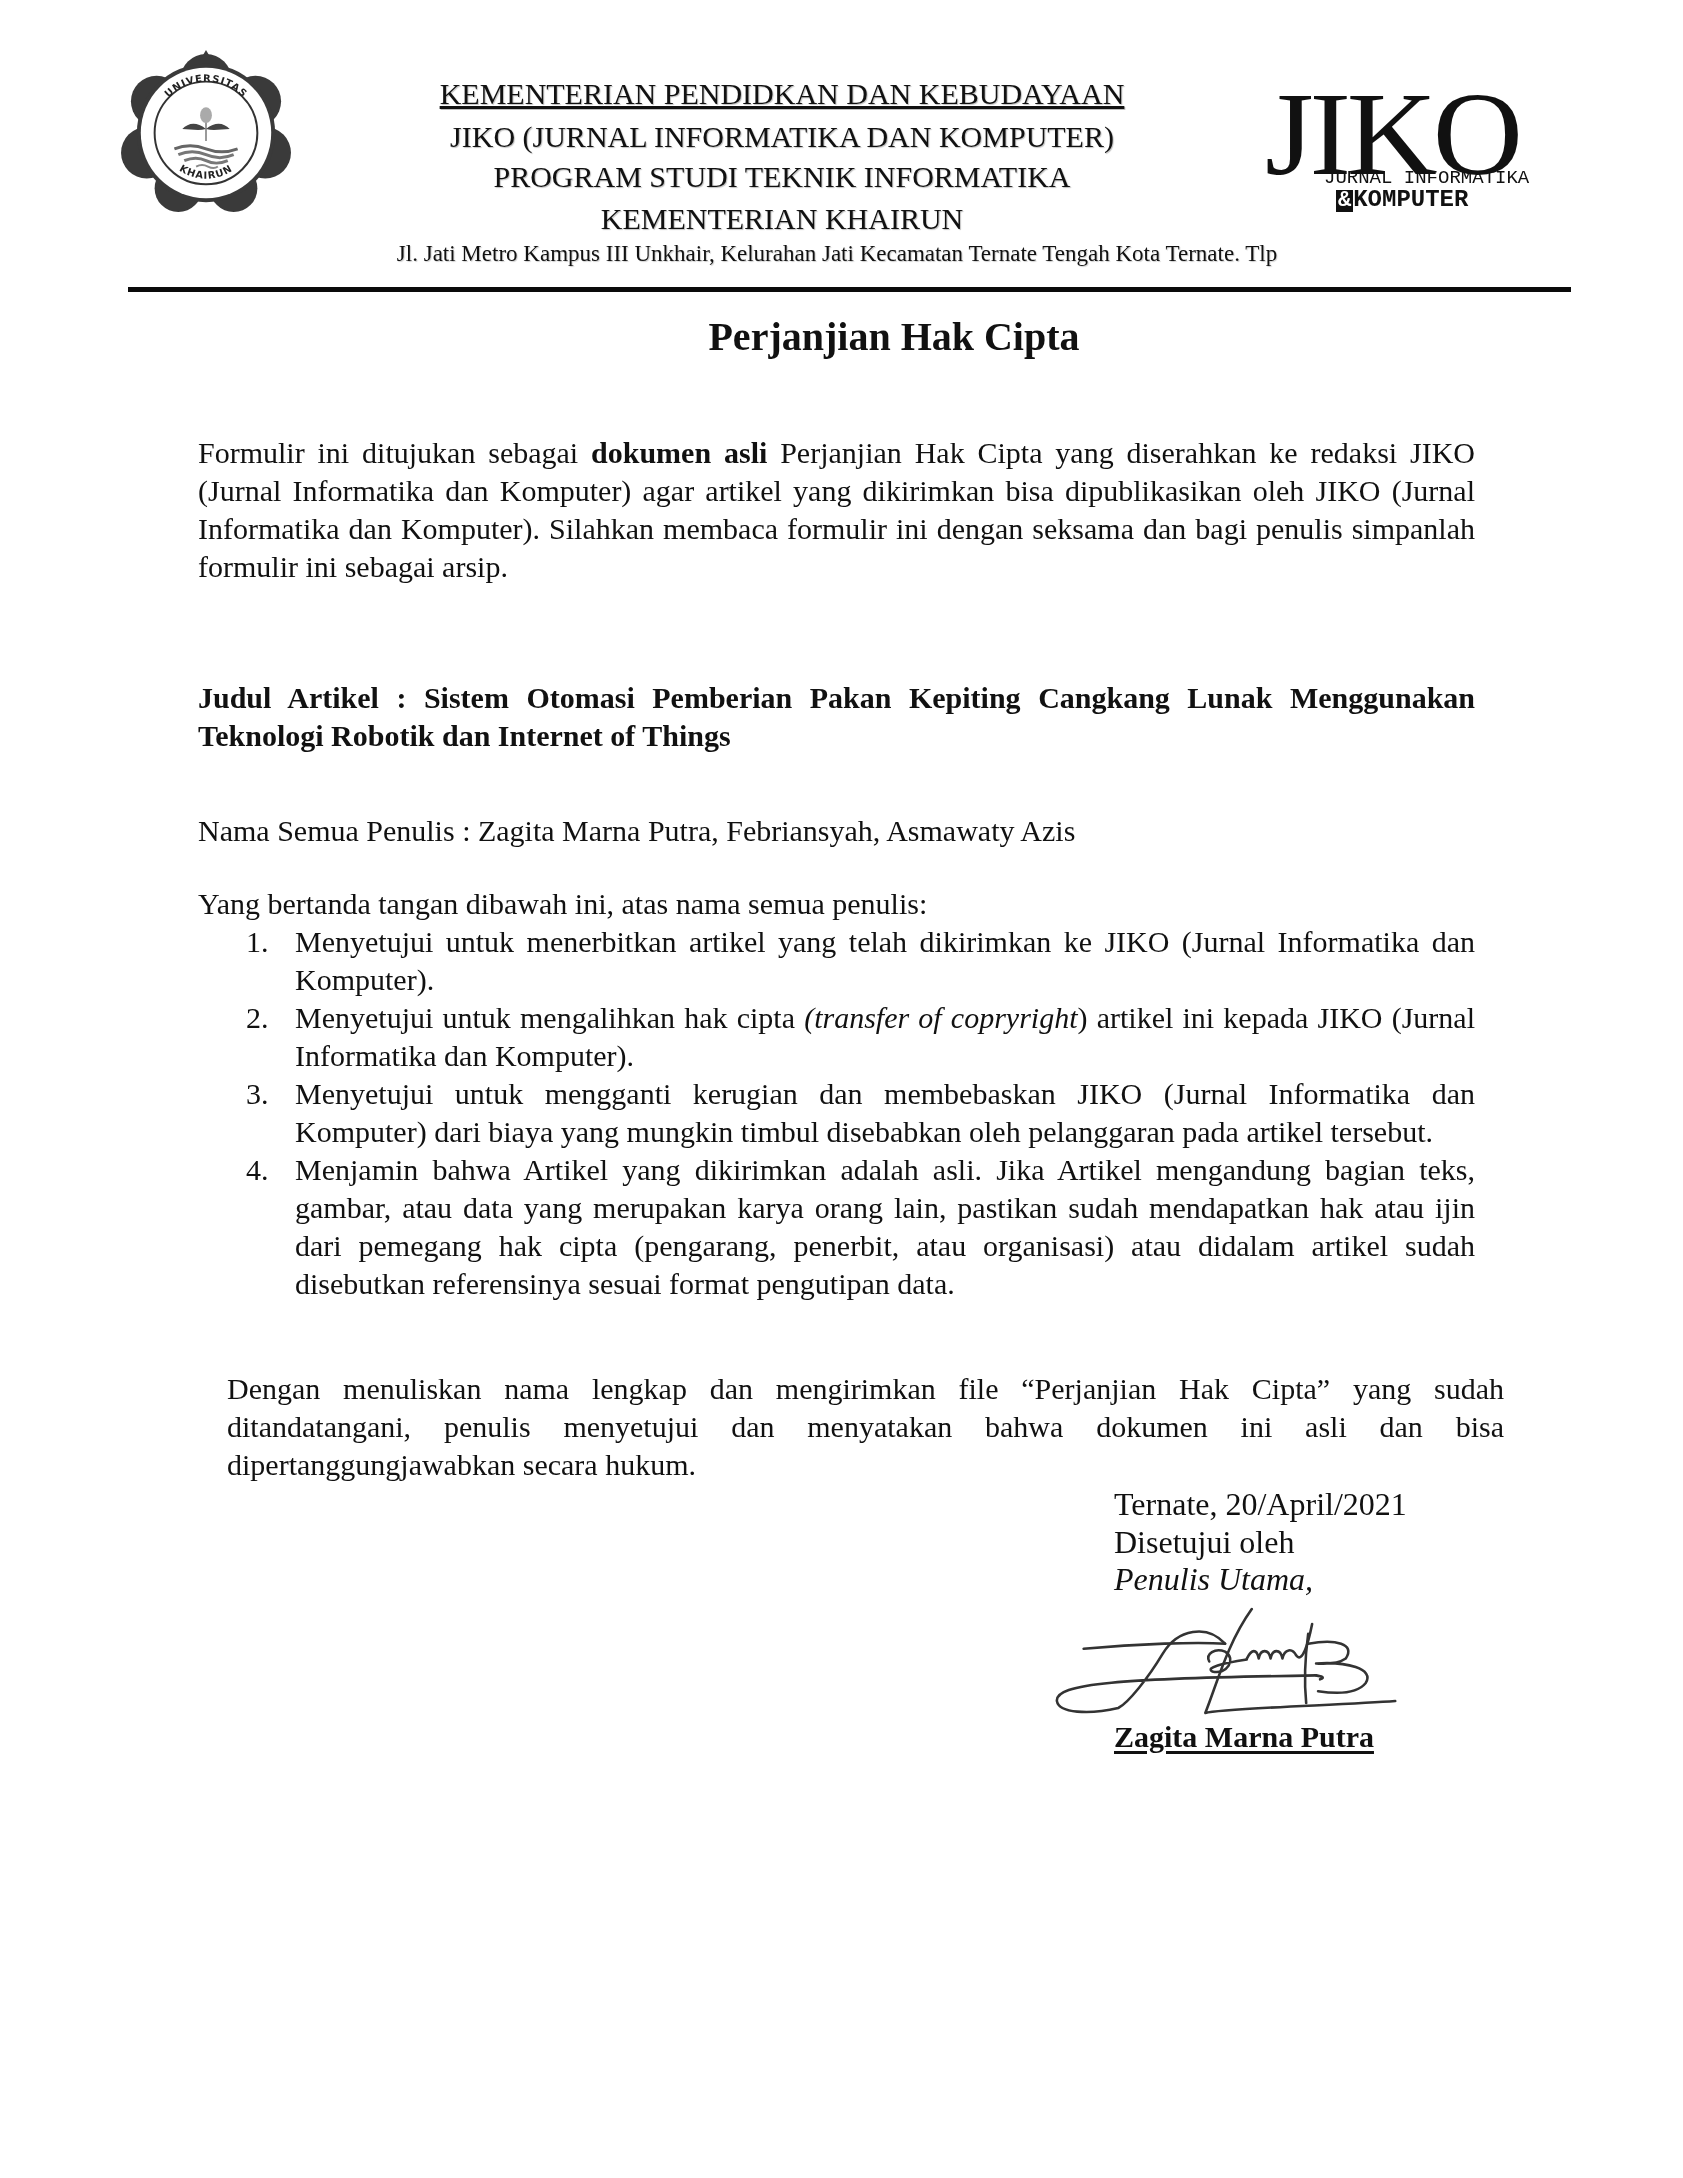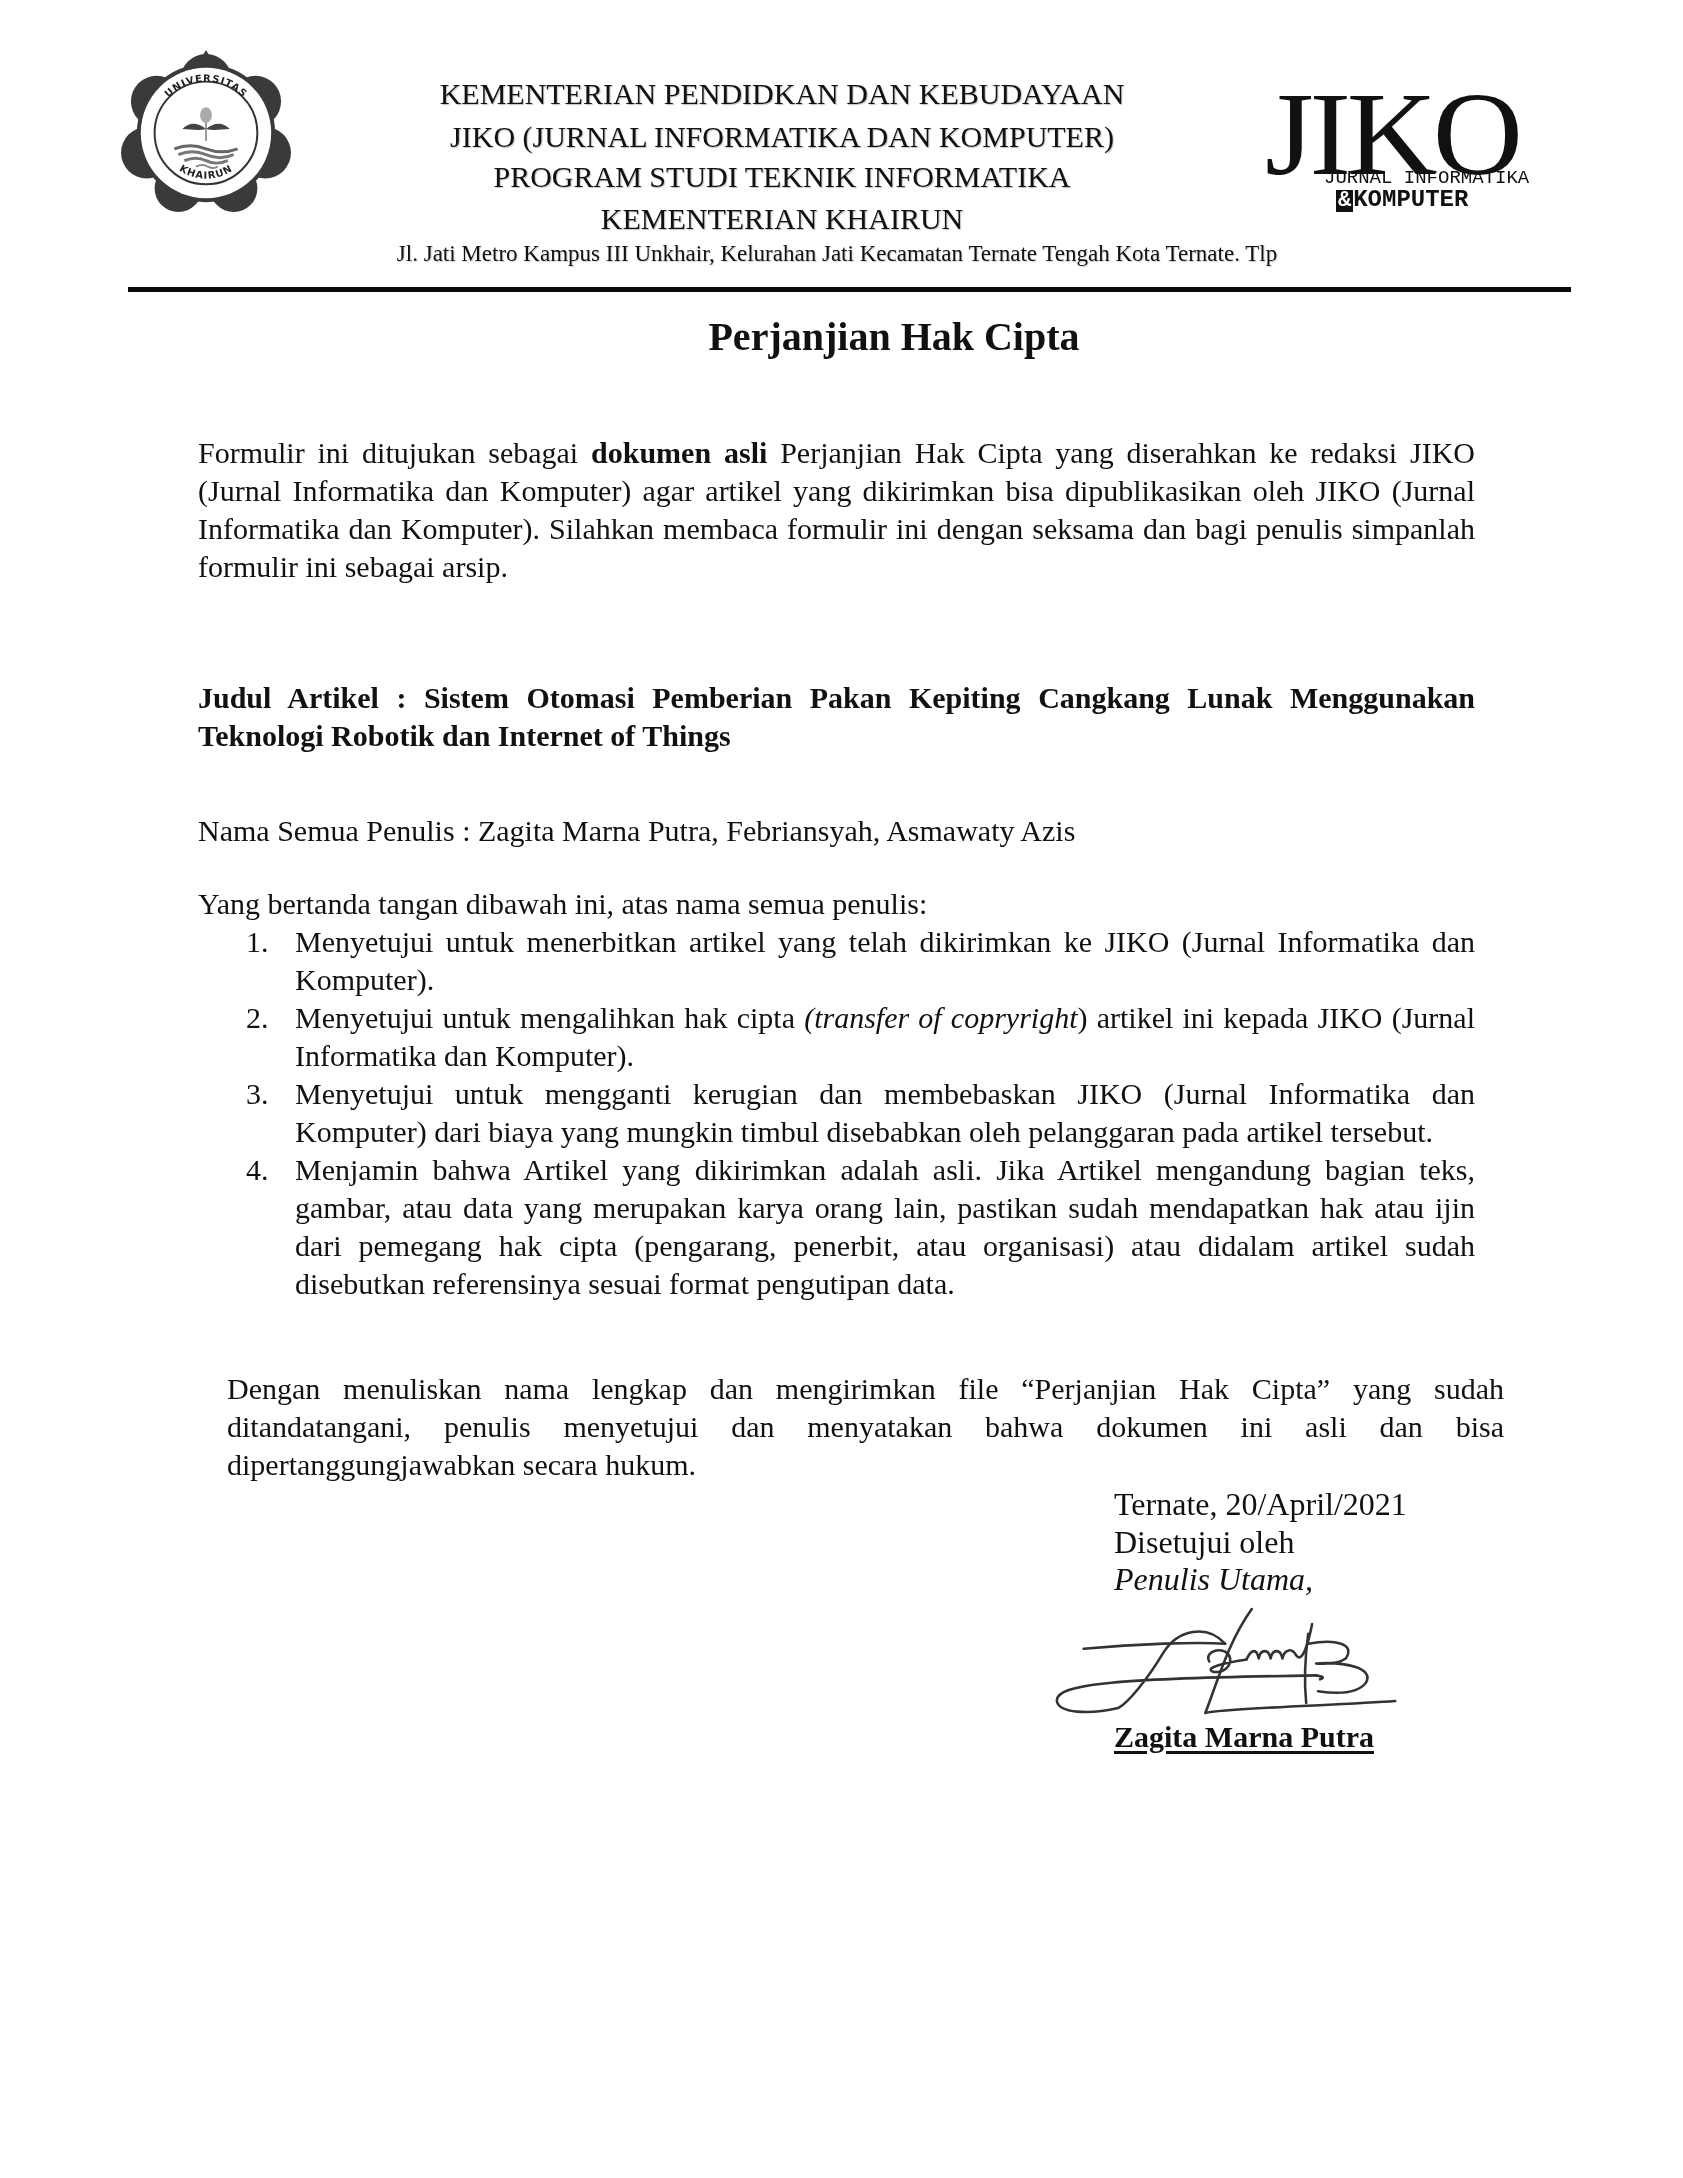--- a/index.html
+++ b/index.html
@@ -58,21 +58,21 @@
     <ellipse cx="90" cy="66" rx="6" ry="8" fill="#aaa"></ellipse>
     <path d="M90 80 C80 72 72 74 66 80 C74 80 82 82 90 80 Z" fill="#444"></path>
     <path d="M90 80 C100 72 108 74 114 80 C106 80 98 82 90 80 Z" fill="#444"></path>
     <path d="M58 100 Q74 94 90 100 T122 100" stroke="#666" stroke-width="3" fill="none"></path>
     <path d="M62 106 Q76 100 90 106 T118 106" stroke="#777" stroke-width="3" fill="none"></path>
     <path d="M68 112 Q80 107 90 112 T112 112" stroke="#777" stroke-width="3" fill="none"></path>
     <path d="M80 118 Q86 115 92 118 T102 118" stroke="#888" stroke-width="2" fill="none"></path>
   </g>
 </svg>
 
-<div class="hdr-line" style="top:79px;">KEMENTERIAN PENDIDKAN DAN KEBUDAYAAN</div>
+<div class="hdr-line" style="top:79px;text-decoration:underline;">KEMENTERIAN PENDIDKAN DAN KEBUDAYAAN</div>
 <div class="hdr-line" style="top:122px;">JIKO (JURNAL INFORMATIKA DAN KOMPUTER)</div>
 <div class="hdr-line" style="top:162px;">PROGRAM STUDI TEKNIK INFORMATIKA</div>
 <div class="hdr-line" style="top:204px;">KEMENTERIAN KHAIRUN</div>
 <div class="addr" style="top:242px;">Jl. Jati Metro Kampus III Unkhair, Kelurahan Jati Kecamatan Ternate Tengah Kota Ternate. Tlp</div>
 
 <div class="abs" style="left:1265px; top:85px; width:297px; height:149px;">
   <div class="abs" style="left:0; top:-10px; font-family:'Liberation Serif', serif; font-size:119px; line-height:119px; letter-spacing:-4px; color:#111; transform:scaleX(1.05); transform-origin:left top;">JIKO</div>
   <div class="abs" style="left:59px; top:83px; font-family:'Liberation Mono', monospace; font-size:19px; font-weight:normal; line-height:20px; color:#111; letter-spacing:0px; white-space:nowrap;">JURNAL INFORMATIKA</div>
   <div class="abs" style="left:59px; top:104px; white-space:nowrap;padding-left:12px;">
     <span style="display:inline-block; background:#111; color:#fff; font-family:'Liberation Mono', monospace; font-size:22px; font-weight:bold; line-height:22px; padding:0 2px;">&amp;</span><span style="font-family:'Liberation Mono', monospace; font-size:24px; font-weight:bold; line-height:22px; color:#111;">KOMPUTER</span>

